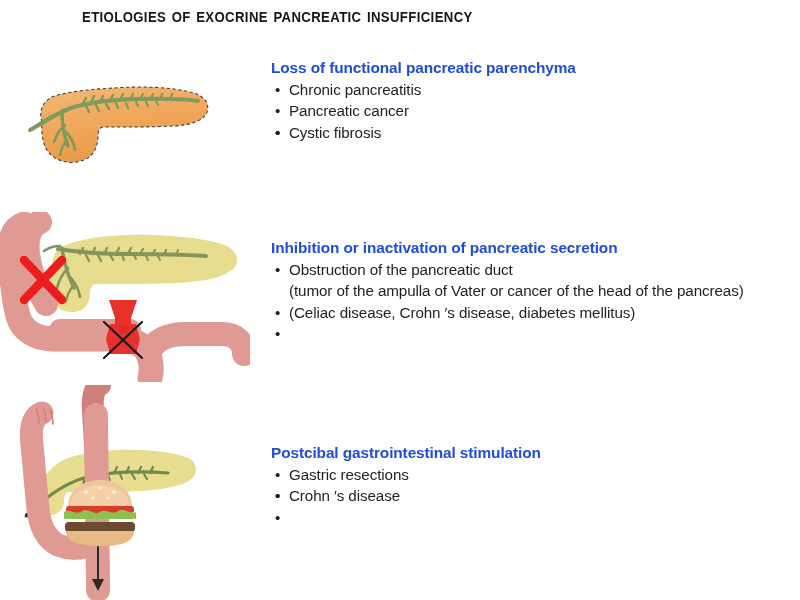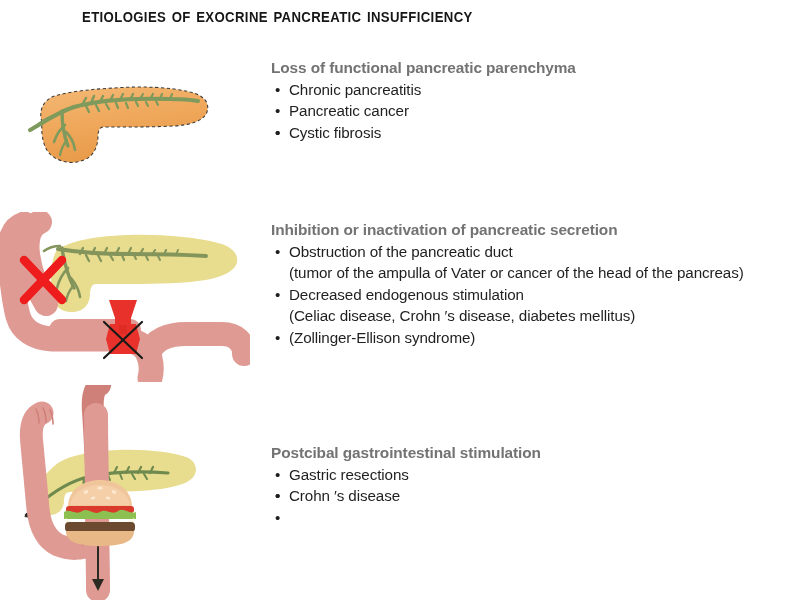--- a/index.html
+++ b/index.html
@@ -38,21 +38,21 @@
 
   
   .text-block {
     position: absolute;
     left: 271px;
   }
   .block-heading {
     font-family: "Liberation Sans", sans-serif;
     font-weight: bold;
     font-size: 15.4px;
-    color: #737373;
+    color: #1d4ed8;
     line-height: 20px;
     margin: 0 0 1px 0;
     white-space: nowrap;
     letter-spacing: -0.1px;
   }
   ul.block-list {
     list-style: none;
     margin: 0;
     padding: 0;
   }
@@ -72,21 +72,21 @@
     font-size: 15.2px;
     line-height: 21.4px;
     color: #1f1f1f;
   }
   ul.block-list > li .sub-line {
     display: block;
     white-space: nowrap;
   }
 
   #text-block-1 { top: 58px; }
-  #text-block-2 { top: 220px; }
+  #text-block-2 { top: 238px; }
   #text-block-3 { top: 443px; }
 
   
   .illustration {
     position: absolute;
   }
   #illustration-1 { left: 18px;  top: 70px; }
   #illustration-2 { left: 0px;   top: 212px; }
   #illustration-3 { left: 0px;   top: 385px; }
 </style>
@@ -341,26 +341,24 @@
 <div class="text-block" id="text-block-2">
   <div class="block-heading">Inhibition or inactivation of pancreatic secretion</div>
   <ul class="block-list">
     <li>
       <span class="bullet-dot">•</span>
       <span>Obstruction of the pancreatic duct</span>
       <span class="sub-line">(tumor of the ampulla of Vater or cancer of the head of the pancreas)</span>
     </li>
     <li>
       <span class="bullet-dot">•</span>
-      <span>Decreased endogenous stimulation</span>
       <span class="sub-line">(Celiac disease, Crohn ′s disease, diabetes mellitus)</span>
     </li>
     <li>
       <span class="bullet-dot">•</span>
-      <span class="sub-line">(Zollinger-Ellison syndrome)</span>
     </li>
   </ul>
 </div>
 
 <div class="text-block" id="text-block-3">
   <div class="block-heading">Postcibal gastrointestinal stimulation</div>
   <ul class="block-list">
     <li>
       <span class="bullet-dot">•</span>
       <span>Gastric resections</span>

